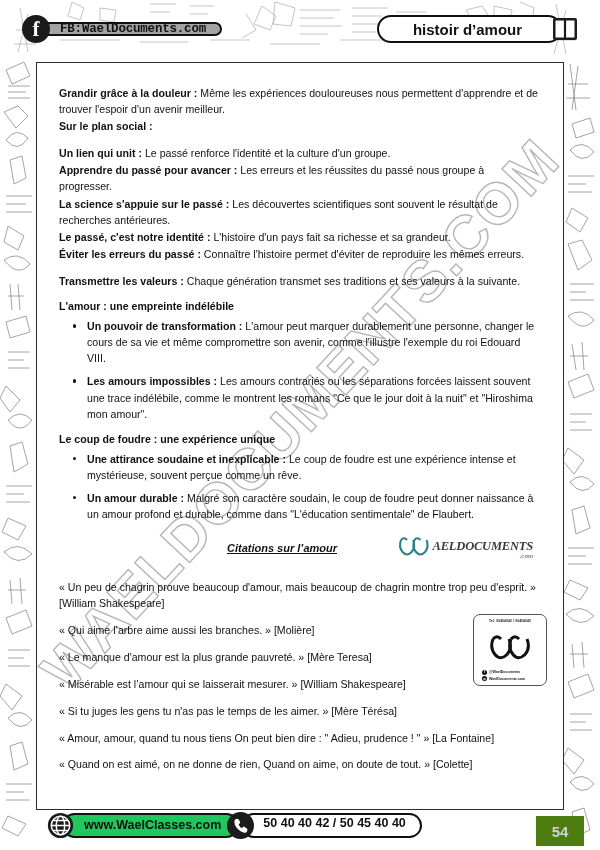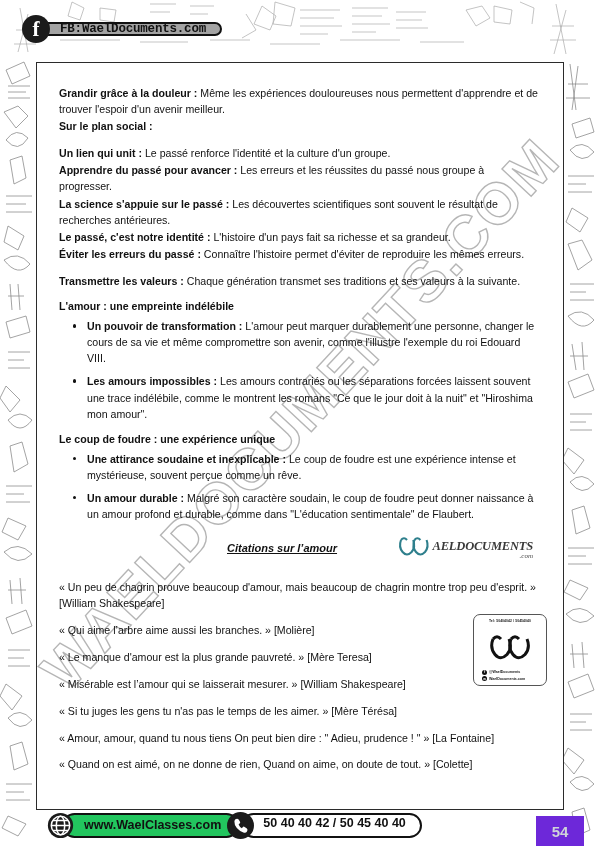--- a/index.html
+++ b/index.html
@@ -358,21 +358,21 @@
     color: #111;
     white-space: nowrap;
   }
 
   .page-number {
     position: absolute;
     right: 16px;
     bottom: -2px;
     width: 48px;
     height: 30px;
-    background: #6d28d9;
+    background: #4d7c0f;
     color: #cfd3d8;
     display: flex;
     align-items: center;
     justify-content: center;
     font-size: 15px;
     font-weight: bold;
     z-index: 5;
   }
 </style>
 </head>
@@ -463,20 +463,31 @@
     </g>
   </svg>
 </div>
 
 <div class="header">
   <div class="fb-badge">
     <div class="fb-icon">f</div>
     <div class="fb-pill">FB:WaelDocuments.com</div>
   </div>
 
+  <div class="title-badge">
+    <div class="title-pill">histoir d’amour</div>
+    <div class="book-icon">
+      <svg width="30" height="30" viewBox="0 0 30 30">
+        <rect x="3" y="4" width="24" height="22" rx="2" fill="#1b1b1b"></rect>
+        <rect x="5.5" y="6.5" width="8.4" height="17" fill="#ffffff"></rect>
+        <rect x="16.1" y="6.5" width="8.4" height="17" fill="#ffffff"></rect>
+        <rect x="14.2" y="4" width="1.6" height="22" fill="#1b1b1b"></rect>
+      </svg>
+    </div>
+  </div>
 </div>
 
 <div class="page-frame">
 
   <div class="watermark">WAELDOCUMENTS.COM</div>
 
   <div class="content">
 
     <div class="para">
       <span class="lead">Grandir grâce à la douleur :</span><span> Même les expériences douloureuses nous permettent d'apprendre et de trouver l'espoir d'un avenir meilleur.</span>

